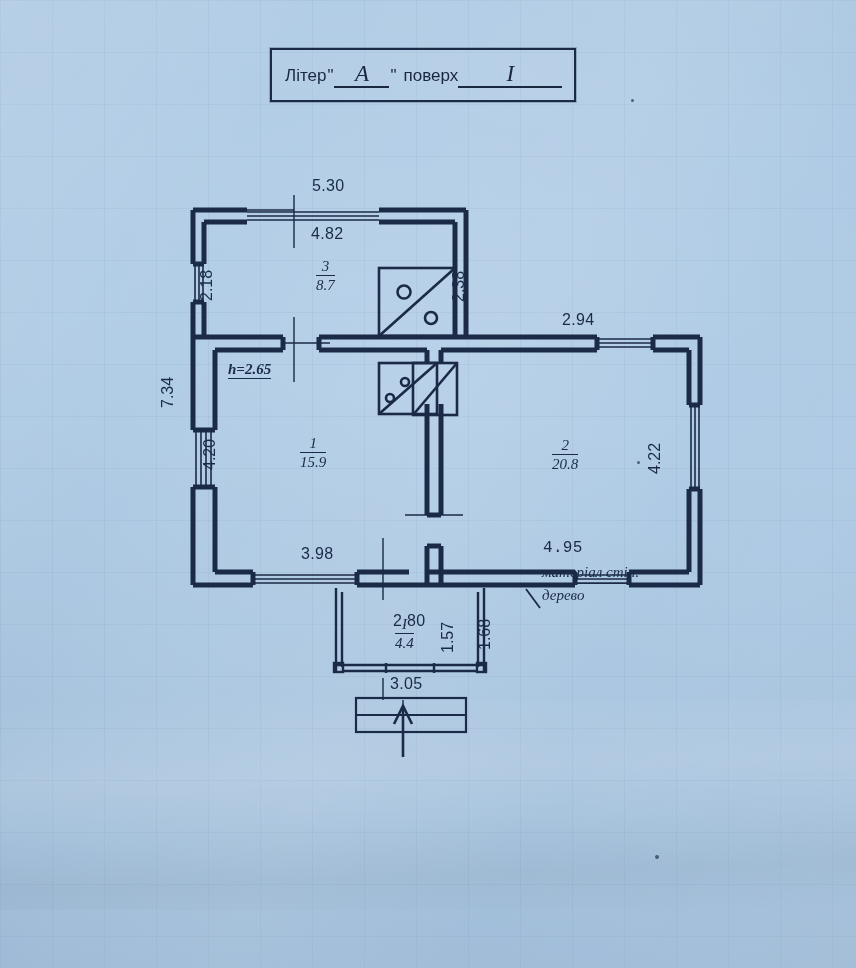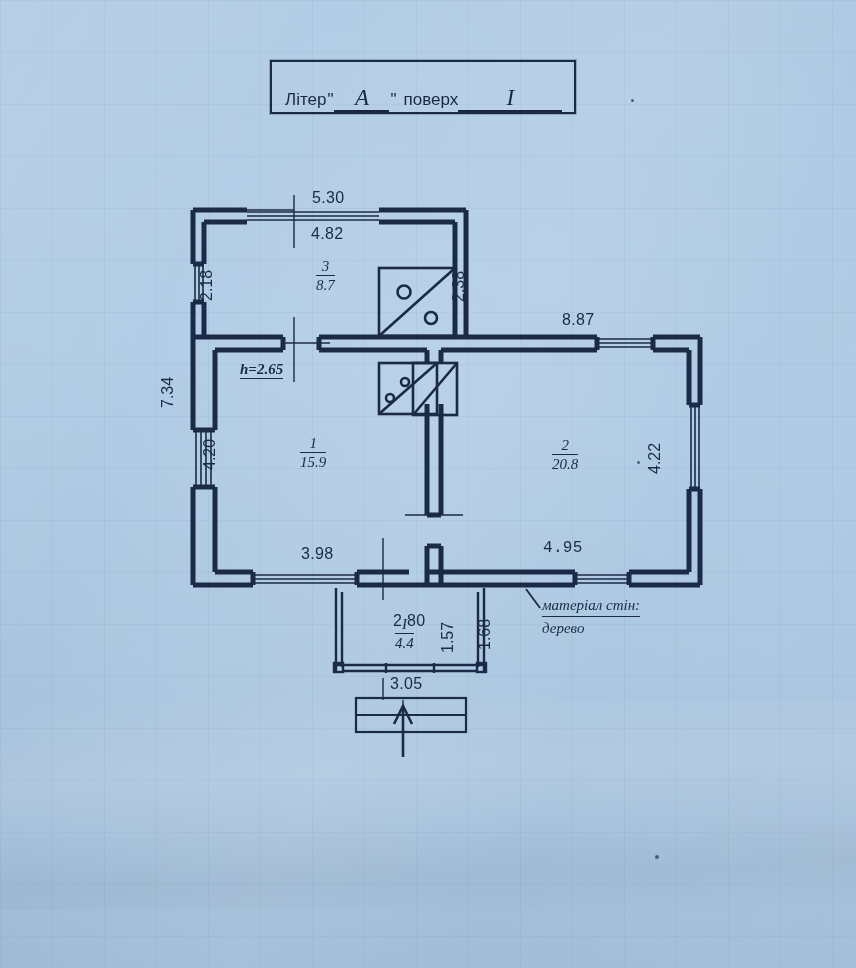--- a/index.html
+++ b/index.html
@@ -60,23 +60,22 @@
   
   #title-block {
     position: absolute;
     left: 270px;
     top: 48px;
     width: 302px;
     height: 50px;
     border: 2px solid #1b2a46;
     box-shadow: 0 0 0 1px rgba(27,42,70,0.25);
     display: flex;
-    align-items: flex-end;
+    align-items: center;
     background: rgba(255,255,255,0.035);
-    margin-top: 12px;
   }
   #title-inner {
     display: flex;
     align-items: baseline;
     padding-left: 13px;
     white-space: nowrap;
   }
   .t-word {
     font-family: "Liberation Sans", sans-serif;
     font-size: 17px;
@@ -354,30 +353,30 @@
     <path d="M403 757 L403 706" stroke-width="2.6"></path>
     <path d="M394 724 L403 706 L412 724" stroke-width="2.6"></path>
   </g>
 
   <g fill="none" stroke="#1b2a46" stroke-width="1.8">
     <path d="M526 589 L540 608"></path>
   </g>
 </svg>
 </div>
 
-<div class="lbl dim" style="left:312px; top:190px;">5.30</div>
+<div class="lbl dim" style="left:312px; top:178px;">5.30</div>
 <div class="lbl dim" style="left:311px; top:226px;text-align:center;">4.82</div>
 
 <div class="lbl dim-v" style="left:199px; top:263px; width:60px; margin-left:-22px;">2.18</div>
 <div class="lbl dim-v" style="left:160px; top:370px; width:60px; margin-left:-22px;">7.34</div>
 <div class="lbl dim-v" style="left:202px; top:432px; width:60px; margin-left:-22px;">4.20</div>
 
 <div class="lbl dim-v" style="left:451px; top:264px; width:60px; margin-left:-22px;">2.38</div>
 
-<div class="lbl dim" style="left:562px; top:312px;">8.87</div>
+<div class="lbl dim" style="left:562px; top:312px;">2.94</div>
 <div class="lbl dim-v" style="left:647px; top:436px; width:60px; margin-left:-22px;">4.22</div>
 <div class="lbl dim" style="left:543px; top:540px;font-family:Liberation Mono, monospace;">4.95</div>
 
 <div class="lbl dim" style="left:301px; top:546px;">3.98</div>
 
 <div class="lbl dim" style="left:393px; top:613px;">2.80</div>
 <div class="lbl dim-v" style="left:440px; top:615px; width:60px; margin-left:-22px;">1.57</div>
 <div class="lbl dim-v" style="left:477px; top:612px; width:60px; margin-left:-22px;">1.68</div>
 <div class="lbl dim" style="left:390px; top:676px;">3.05</div>
 
@@ -394,24 +393,24 @@
 <div class="lbl room" style="left:316px; top:258px;">
   <span class="num">3</span>
   <span class="area">8.7</span>
 </div>
 
 <div class="lbl room" style="left:395px; top:616px;">
   <span class="num">I</span>
   <span class="area">4.4</span>
 </div>
 
-<div class="lbl" style="left:240px; top:361px;">
+<div class="lbl" style="left:228px; top:361px;">
   <span class="hnote">h=2.65</span>
 </div>
 
-<div class="lbl matnote" style="left:542px; top:595px;">
+<div class="lbl matnote" style="left:542px; top:562px;">
   <span class="l1">матеріал стін:</span>
   <span class="l2">дерево</span>
 </div>
 
 <div class="speck" style="left:631px; top:99px; width:3px; height:3px;"></div>
 <div class="speck" style="left:655px; top:855px; width:4px; height:4px;"></div>
 <div class="speck" style="left:637px; top:461px; width:3px; height:3px;"></div>
 
 </body></html>

